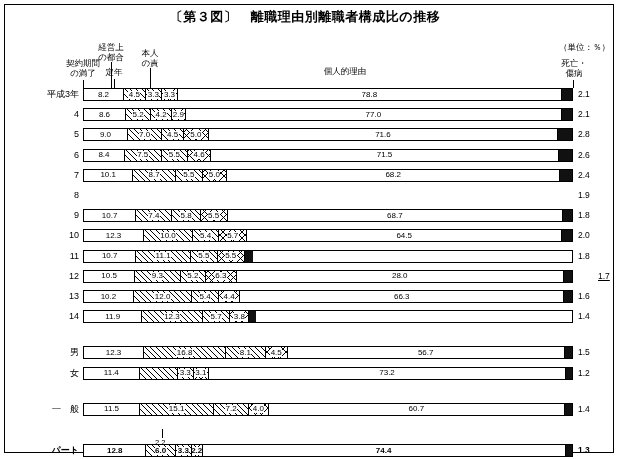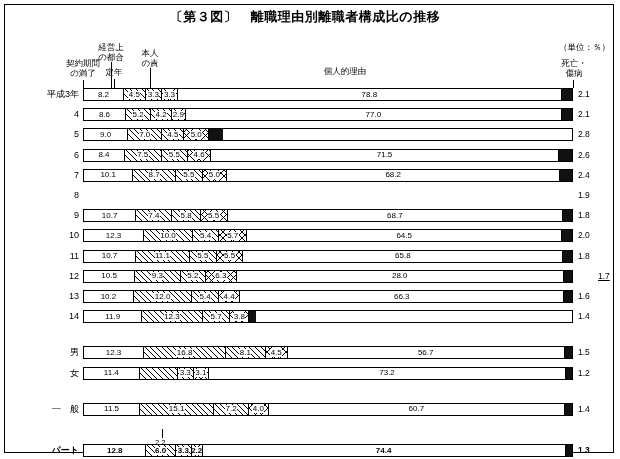--- a/index.html
+++ b/index.html
@@ -167,20 +167,23 @@
       </div>
       <div class="seg s-hatch" style="width: 34.3px;">
         <span style="background: rgb(255, 255, 255); padding: 0px 0.5px;">7.0</span>
       </div>
       <div class="seg s-hatch" style="width: 22.05px;">
         <span style="background: rgb(255, 255, 255); padding: 0px 0.5px;">4.5</span>
       </div>
       <div class="seg s-cross" style="width: 24.5px;">
         <span style="background: rgb(255, 255, 255); padding: 0px 0.5px;">5.0</span>
       </div>
+      <div class="seg s-white" style="width: 350.84px;">
+        <span>71.6</span>
+      </div>
       <div class="seg s-dark" style="width: 13.72px;"></div>
     </div>
     <div class="lastval" style="left: 578px;">2.8</div>
   </div>
 <div class="row" style="left: 0px; top: 148.6px; width: 610px;">
     <div class="rowlabel" style="left: 7px; width: 72px;">6</div>
     <div class="bar" style="left: 83px; width: 490px;">
       <div class="seg s-white" style="width: 41.16px;">
         <span>8.4</span>
       </div>
@@ -278,23 +281,20 @@
       </div>
       <div class="seg s-hatch" style="width: 54.39px;">
         <span style="background: rgb(255, 255, 255); padding: 0px 0.5px;">11.1</span>
       </div>
       <div class="seg s-hatch" style="width: 26.95px;">
         <span style="background: rgb(255, 255, 255); padding: 0px 0.5px;">5.5</span>
       </div>
       <div class="seg s-cross" style="width: 26.95px;">
         <span style="background: rgb(255, 255, 255); padding: 0px 0.5px;">5.5</span>
       </div>
-      <div class="seg s-white" style="width: 322.42px;">
-        <span>65.8</span>
-      </div>
       <div class="seg s-dark" style="width: 8.82px;"></div>
     </div>
     <div class="lastval" style="left: 578px;">1.8</div>
   </div>
 <div class="row" style="left: 0px; top: 269.8px; width: 610px;">
     <div class="rowlabel" style="left: 7px; width: 72px;">12</div>
     <div class="bar" style="left: 83px; width: 490px;">
       <div class="seg s-white" style="width: 51.45px;">
         <span>10.5</span>
       </div>

